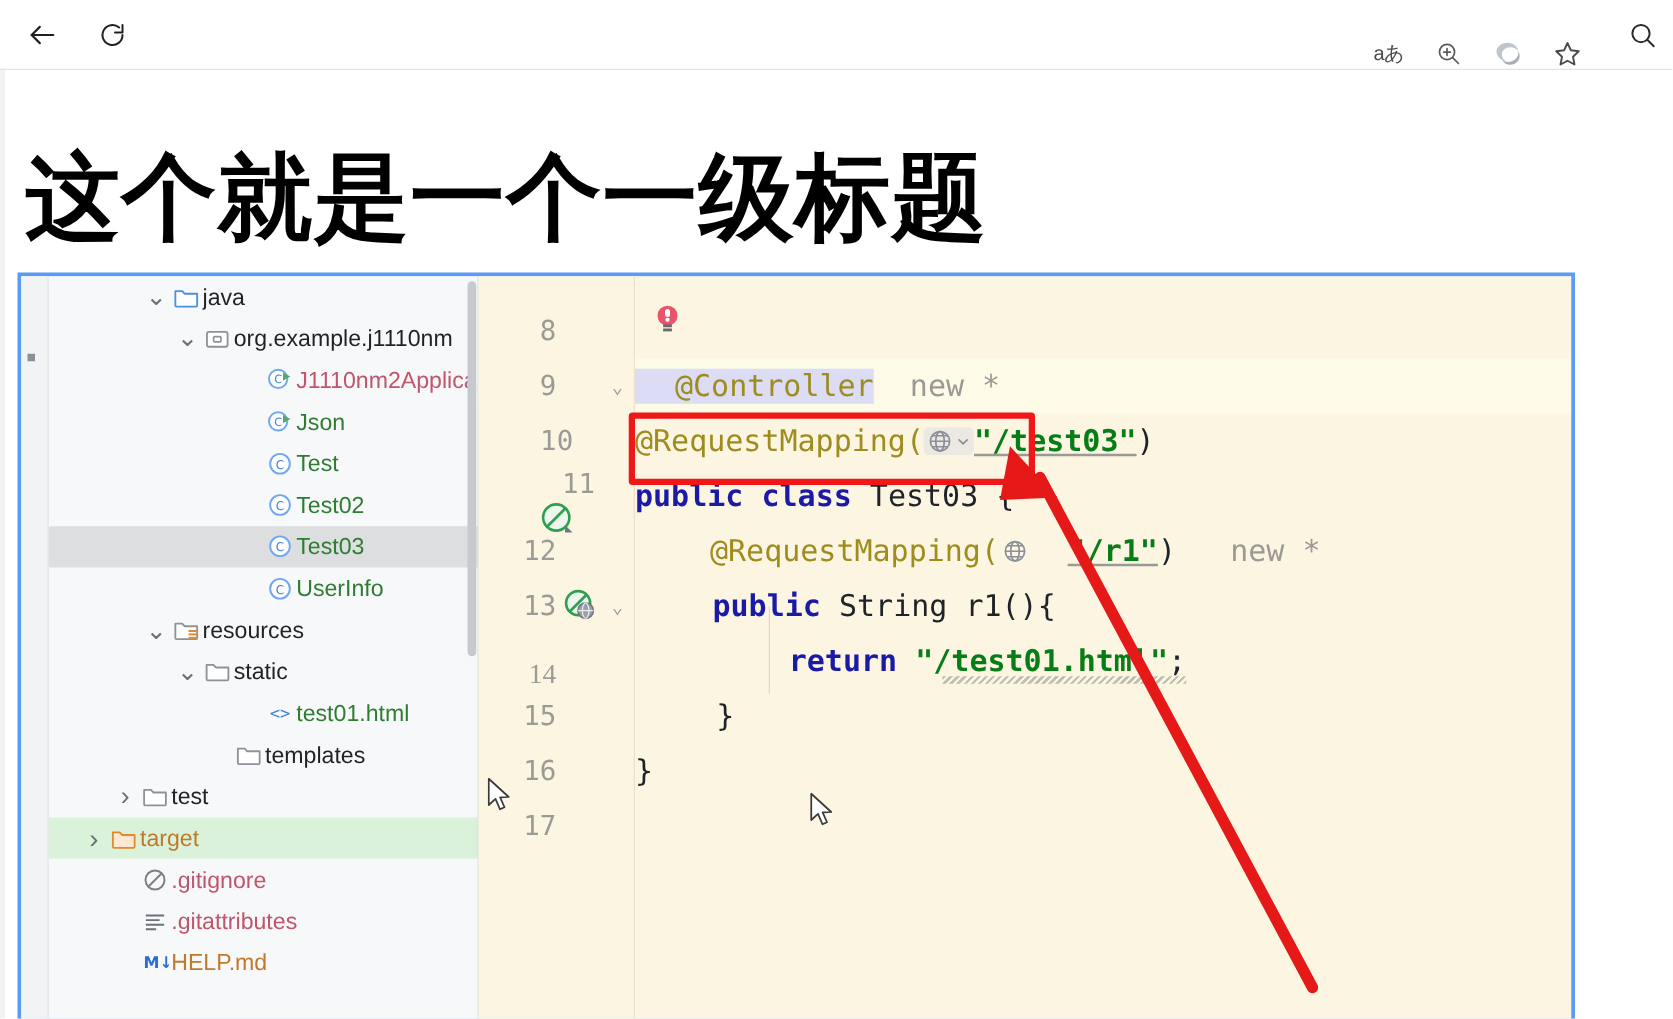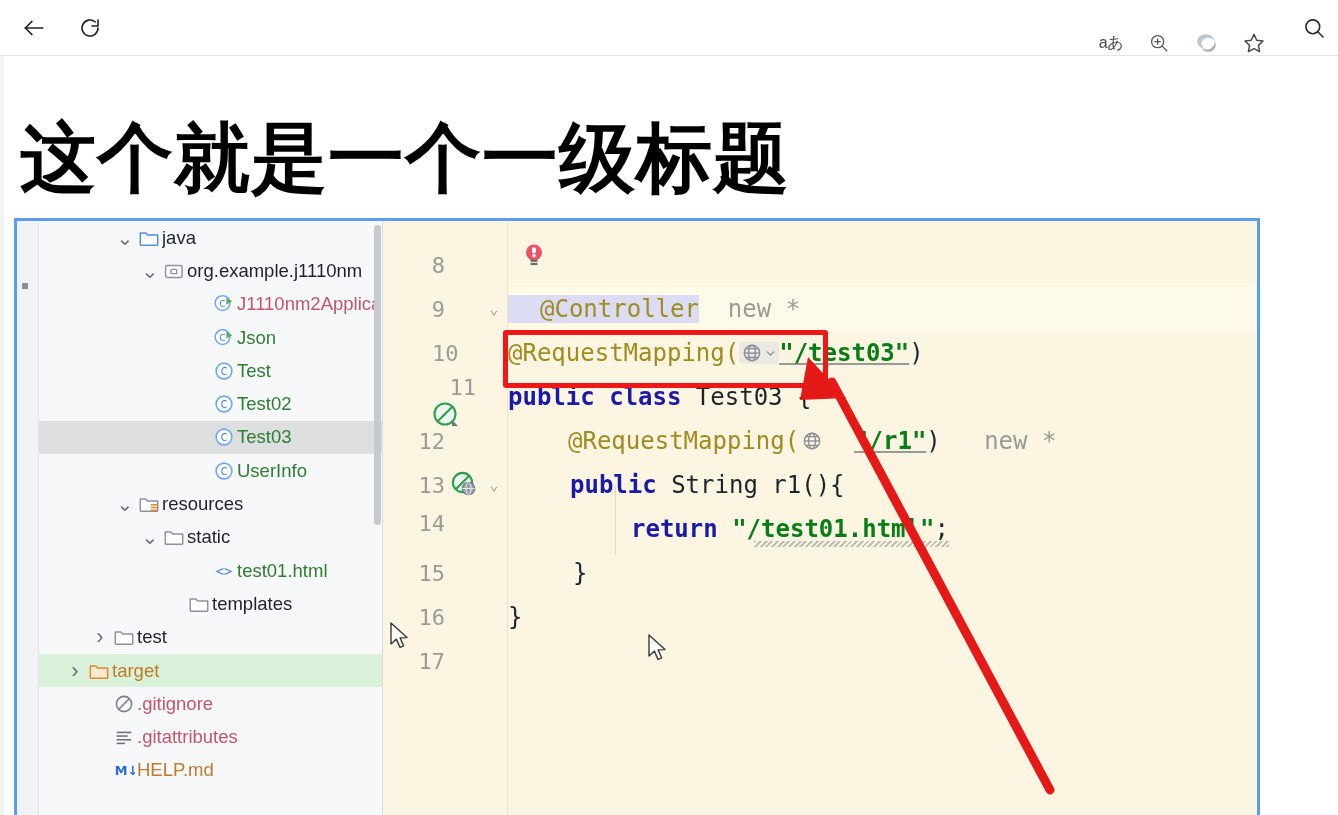--- a/index.html
+++ b/index.html
@@ -515,21 +515,21 @@
                   <svg width="30" height="30" viewBox="0 0 30 30">
                     <circle cx="12.5" cy="12.5" r="9.6" fill="#eef7ee" stroke="#2e9e4f" stroke-width="2.1"></circle>
                     <line x1="6" y1="19" x2="19" y2="6" stroke="#2e9e4f" stroke-width="2.1"></line>
                     <circle cx="18.5" cy="18.5" r="6.2" fill="#9aa0a8" stroke="#6f757d" stroke-width="1.2"></circle>
                     <ellipse cx="18.5" cy="18.5" rx="2.6" ry="6.2" fill="none" stroke="#e9ecef" stroke-width="1"></ellipse>
                     <line x1="12.3" y1="18.5" x2="24.7" y2="18.5" stroke="#e9ecef" stroke-width="1"></line>
                   </svg>
                 </span>
                 <span class="gfold">⌄</span>
               </div>
-              <div class="ln" style="top: 280px;">
+              <div class="ln" style="top: 296px; font-family: Liberation Serif, serif;">
                 <span class="num">14</span>
                 <span class="gicon"></span>
                 <span class="gfold"></span>
               </div>
               <div class="ln" style="top: 330px;">
                 <span class="num">15</span>
                 <span class="gicon"></span>
                 <span class="gfold"></span>
               </div>
               <div class="ln" style="top: 374px;">

